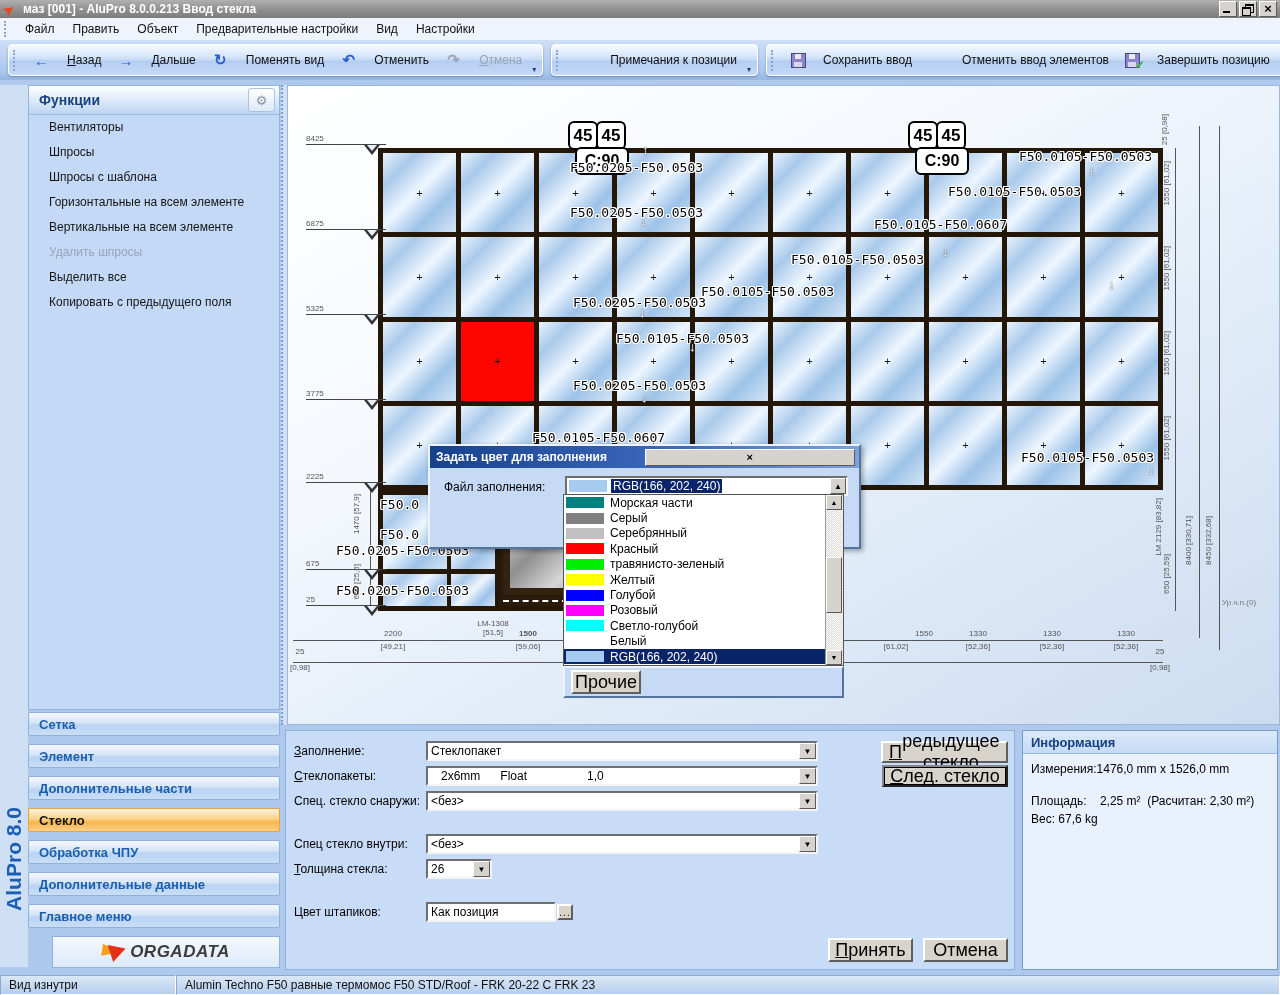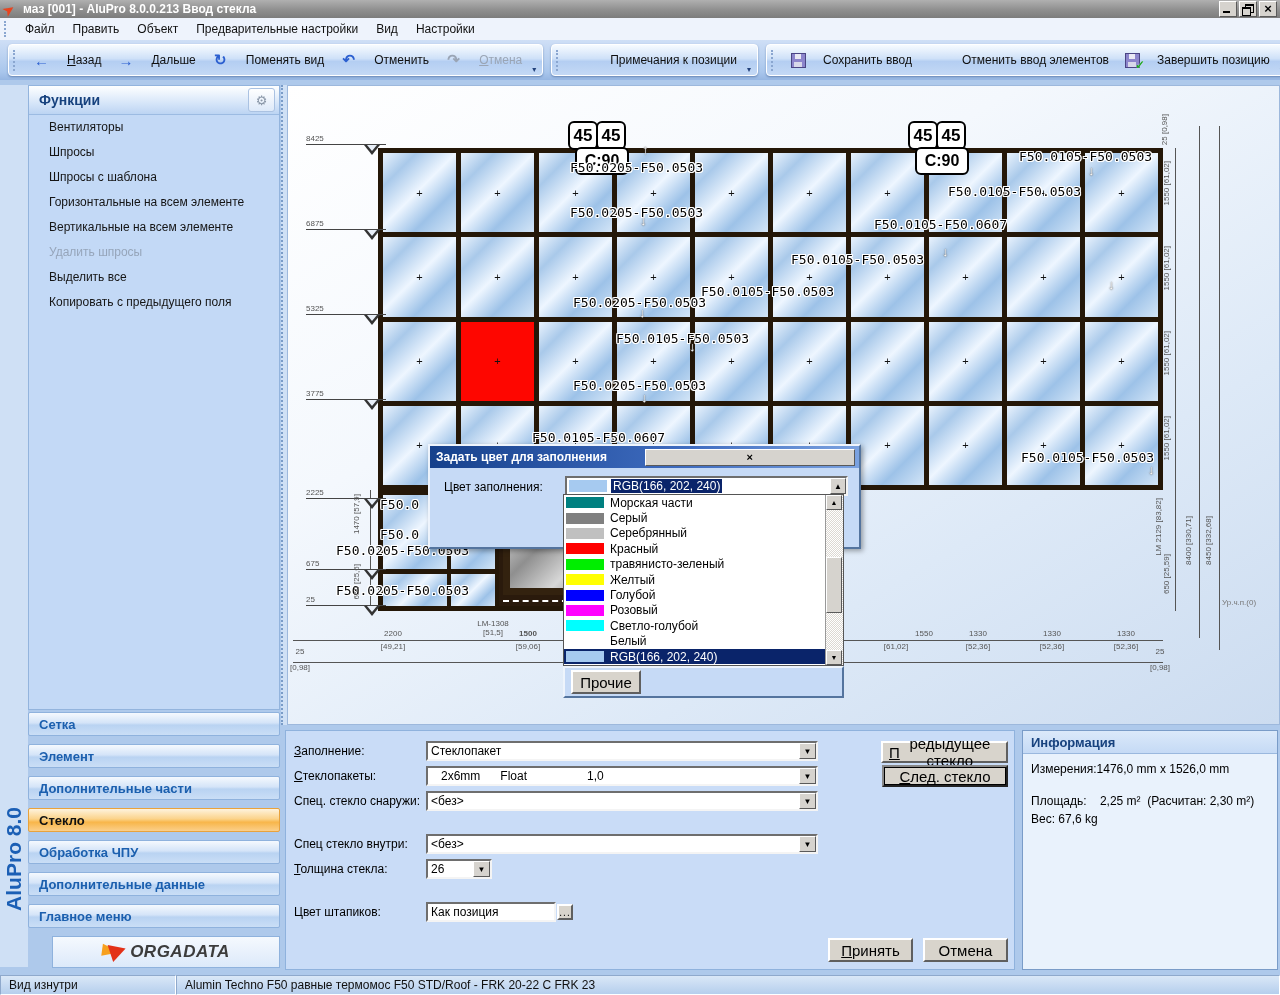--- a/index.html
+++ b/index.html
@@ -125,21 +125,21 @@
   .litem .lsw{width:38px;height:11px;margin:0 6px 0 2px;flex:none;}
   .litem.selected{background:#0a246a;color:#fff;}
   .scroll{position:absolute;right:0;top:0;width:17px;height:100%;background:#efece8;
     background-image:repeating-conic-gradient(#fff 0 25%,#dcd8d2 0 50%);background-size:2px 2px;border-left:1px solid #999;}
   .sbtn{position:absolute;left:0;width:16px;height:15px;background:#d6d3ce;border:1px solid;border-color:#fff #5a5a5a #5a5a5a #fff;
     display:flex;align-items:center;justify-content:center;font-size:7px;color:#000;box-sizing:border-box;}
   .sthumb{position:absolute;left:0;top:62px;width:16px;height:56px;background:#d6d3ce;border:1px solid;border-color:#fff #5a5a5a #5a5a5a #fff;box-sizing:border-box;}
   .other-panel{height:32px;background:#c6daf6;border:2px solid;border-color:#eef4fc #54749e #54749e #eef4fc;
     display:flex;align-items:center;box-sizing:border-box;}
   .btn{background:#d8d4cc;border:2px solid;border-color:#fff #5f5f5f #5f5f5f #fff;color:#000;
-    font-size:15px;display:flex;align-items:center;justify-content:center;box-sizing:border-box;font-family:"Liberation Sans",sans-serif;}
+    font-size:18px;display:flex;align-items:center;justify-content:center;box-sizing:border-box;font-family:"Liberation Sans",sans-serif;}
   .other-btn{width:70px;height:24px;margin-left:6px;}
   
   .form-panel{position:absolute;left:285px;top:730px;width:730px;height:240px;background:#c9dcf7;
     border:1px solid #8fb2dd;box-sizing:border-box;padding:10px 0 0 8px;}
   .frow{display:flex;align-items:center;height:20px;margin-bottom:5px;}
   .frow.gap{margin-top:23px;}
   .flabel{width:132px;color:#000;flex:none;}
   .fcombo{height:20px;background:#fff;border:2px solid;border-color:#6e6e6e #f4f4f4 #f4f4f4 #6e6e6e;
     box-sizing:border-box;display:flex;align-items:center;}
   .fvalue{padding-left:3px;white-space:pre;overflow:hidden;font-size:12px;color:#000;flex:1;}
@@ -396,21 +396,21 @@
       <div class="elev" style="top: 228px;">
         <span class="num">5325</span>
         <span class="tri"></span>
         <span class="tri2"></span>
       </div>
       <div class="elev" style="top: 313px;">
         <span class="num">3775</span>
         <span class="tri"></span>
         <span class="tri2"></span>
       </div>
-      <div class="elev" style="top: 412px;">
+      <div class="elev" style="top: 396px;">
         <span class="num">2225</span>
         <span class="tri"></span>
         <span class="tri2"></span>
       </div>
       <div class="elev" style="top: 483px;">
         <span class="num">675</span>
         <span class="tri"></span>
         <span class="tri2"></span>
       </div>
       <div class="elev" style="top: 519px;">
@@ -448,21 +448,21 @@
       <span class="vdim" style="left: 64px; top: 408px;">1470 [57,9]</span>
       <span class="vdim" style="left: 64px; top: 478px;">650 [25,6]</span>
     </div>
 
   <div class="dialog">
     <div class="dlg-title">
       <span>Задать цвет для заполнения</span>
       <span class="dlg-close">×</span>
     </div>
     <div class="dlg-body">
-      <span class="dlg-label">Цвет заполнения:</span>
+      <span class="dlg-label">Файл заполнения:</span>
       <div class="combo">
         <span class="swatch" id="combo-swatch" style="background: rgb(166, 202, 240);"></span>
         <span class="sel-text">RGB(166, 202, 240)</span>
         <span class="combo-btn">▲</span>
       </div>
     </div>
   </div>
 
   <div class="popup">
     <div class="list" id="color-list">

